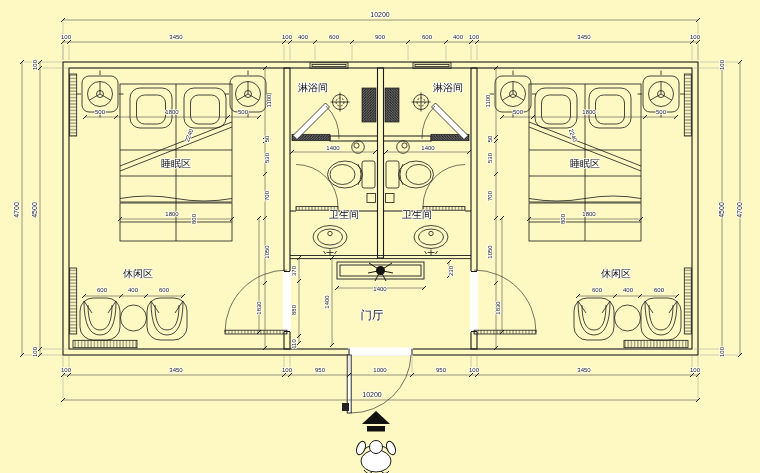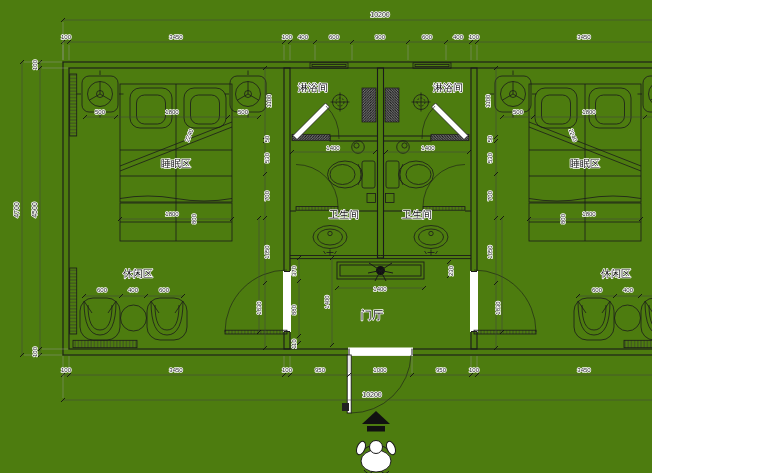--- a/index.html
+++ b/index.html
@@ -1,16 +1,16 @@
 <!DOCTYPE html>
 <html><head>
 <meta charset="utf-8">
 <style>
   html,body{margin:0;padding:0;background:#fff;}
-  .stage{position:relative;width:652px;height:473px;background:#4d7c0f;overflow:hidden;
+  .stage{position:relative;width:760px;height:473px;background:#fef9c3;overflow:hidden;
          font-family:"Liberation Sans",sans-serif;}
   svg{display:block;}
   text{font-family:"Liberation Sans","DejaVu Sans",sans-serif;fill:#222;
        paint-order:stroke;stroke:#fff;stroke-width:1.6px;stroke-linejoin:round;}
   .dim{font-size:6px;text-anchor:middle;}
   .lbl{font-size:10px;text-anchor:middle;fill:#111;}
   .lblbig{font-size:11.5px;text-anchor:middle;fill:#111;}
   .ov{font-size:7px;text-anchor:middle;}
 </style>
 </head>

